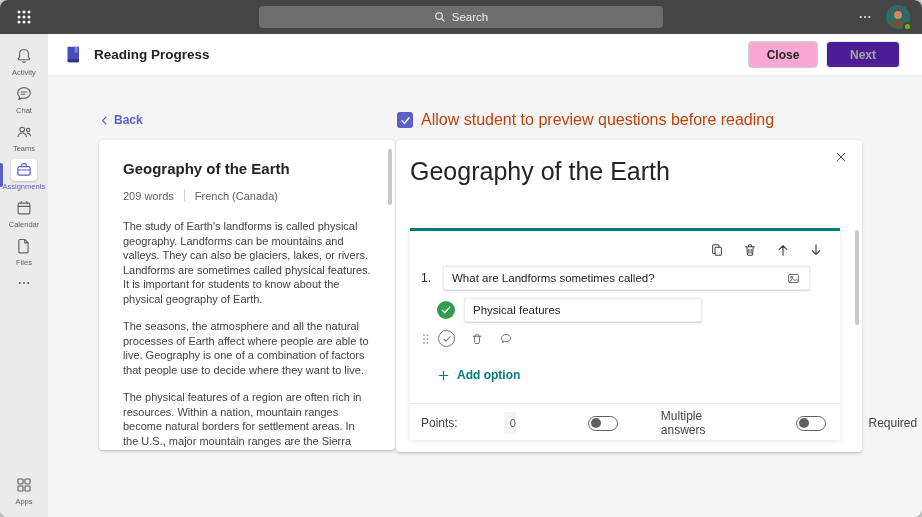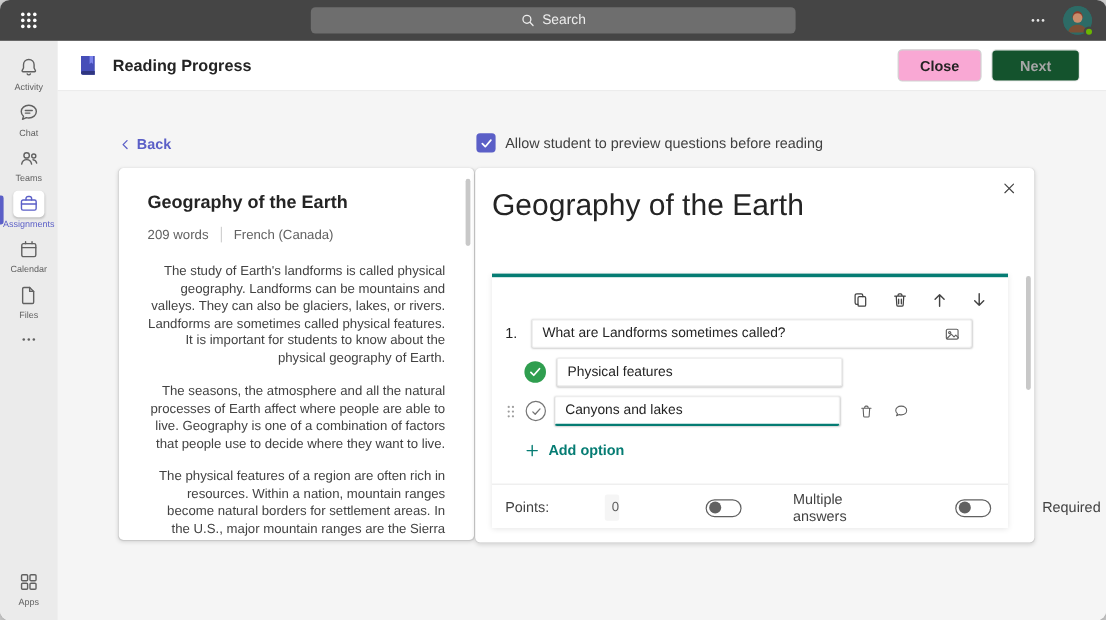--- a/index.html
+++ b/index.html
@@ -42,38 +42,38 @@
 
   
   .appheader{ position:absolute; left:48px; top:34px; right:0; height:42px; background:#fff;
               display:flex; align-items:center; border-bottom:1px solid #ececec; z-index:10; }
   .app-logo{ margin-left:14px; }
   .app-title{ margin-left:10px; font-size:13.5px; font-weight:700; color:#242424; }
   .hdr-buttons{ margin-left:auto; margin-right:22px; display:flex; gap:8px; }
   .btn{ height:27px; border-radius:4px; font-size:12px; font-weight:700; display:flex; align-items:center;
         justify-content:center; cursor:pointer; }
   .btn-close{ width:70px; background:#f9a8d4; border:1px solid #d1d1d1; color:#242424; }
-  .btn-next{ width:74px; background:#14532d; border:1px solid #ededed; color:#a6a6a6; cursor:default; }
+  .btn-next{ width:74px; background:#4c1d95; border:1px solid #ededed; color:#a6a6a6; cursor:default; }
 
   
   .back-link{ position:absolute; left:99px; top:113px; display:flex; align-items:center; gap:4px;
               color:#5b5fc7; font-size:12px; font-weight:700; cursor:pointer; }
   .preview-row{ position:absolute; left:397px; top:111px; display:flex; align-items:center; cursor:pointer; }
   .checkbox{ width:16px; height:16px; border-radius:3px; background:#5b5fc7; display:flex; align-items:center;
              justify-content:center; }
-  .preview-lbl{ margin-left:8px; font-size:12px; color:#404040; }
+  .preview-lbl{ margin-left:8px; font-size:16px; color:#c2410c; }
 
   
   .card{ background:#fff; border-radius:4px;
          box-shadow:0 1.6px 3.6px rgba(0,0,0,.13), 0 .3px .9px rgba(0,0,0,.10); }
   .passage-card{ position:absolute; left:99px; top:140px; width:296px; height:310px; padding:20px 24px; overflow:hidden; }
   .passage-title{ font-size:15px; font-weight:700; color:#242424; }
   .passage-meta{ margin-top:12px; display:flex; align-items:center; gap:10px; font-size:11px; color:#616161; }
   .meta-sep{ width:1px; height:13px; background:#d1d1d1; }
-  .passage-body{ margin-top:17px;text-align:right; }
+  .passage-body{ margin-top:17px; }
   .passage-body p{ font-size:11px; line-height:14.5px; color:#424242; margin-bottom:13px; }
   .scroll-thumb{ position:absolute; width:4px; border-radius:2px; background:#c8c8c8; cursor:pointer; }
 
   
   .editor-card{ position:absolute; left:396px; top:140px; width:466px; height:312px; }
   .editor-close{ position:absolute; right:11px; top:7px; font-size:14px; color:#424242; cursor:pointer;
                  width:20px; height:20px; display:flex; align-items:center; justify-content:center; }
   .editor-title{ position:absolute; left:14px; top:17px; font-size:25px; font-weight:400; color:#242424; }
 
   .q-block{ position:absolute; left:14px; right:22px; top:88px; height:212px; background:#fff;
@@ -370,23 +370,20 @@
             <circle cx="5" cy="15" r="1.2"></circle>
                 <circle cx="9.5" cy="15" r="1.2"></circle>
           </g>
             </svg>
         </span>
         <span class="plain-circle">
           <svg width="10" height="10" viewBox="0 0 20 20" class="stroke-ic" style="stroke-width:2.2">
             <path d="m4 10.5 4 4 8-9"></path>
           </svg>
         </span>
-        <div class="field opt-field focused">
-          <span>Canyons and lakes</span>
-        </div>
         <span class="opt-action">
           <svg width="14" height="14" viewBox="0 0 20 20" class="stroke-ic">
             <path d="M4.5 6h11M8 6V4.8a1.3 1.3 0 0 1 1.3-1.3h1.4A1.3 1.3 0 0 1 12 4.8V6m-5.9 0 .6 9.3a1.4 1.4 0 0 0 1.4 1.2h3.8a1.4 1.4 0 0 0 1.4-1.2l.6-9.3"></path>
           </svg>
         </span>
         <span class="opt-action">
           <svg width="14" height="14" viewBox="0 0 20 20" class="stroke-ic">
             <path d="M10 3.5c3.9 0 6.5 2.3 6.5 5.2s-2.6 5.2-6.5 5.2c-.8 0-1.6-.1-2.3-.3L4.5 15l1-2.6C4.3 11.4 3.5 10.1 3.5 8.7c0-2.9 2.6-5.2 6.5-5.2z"></path>
           </svg>
         </span>

